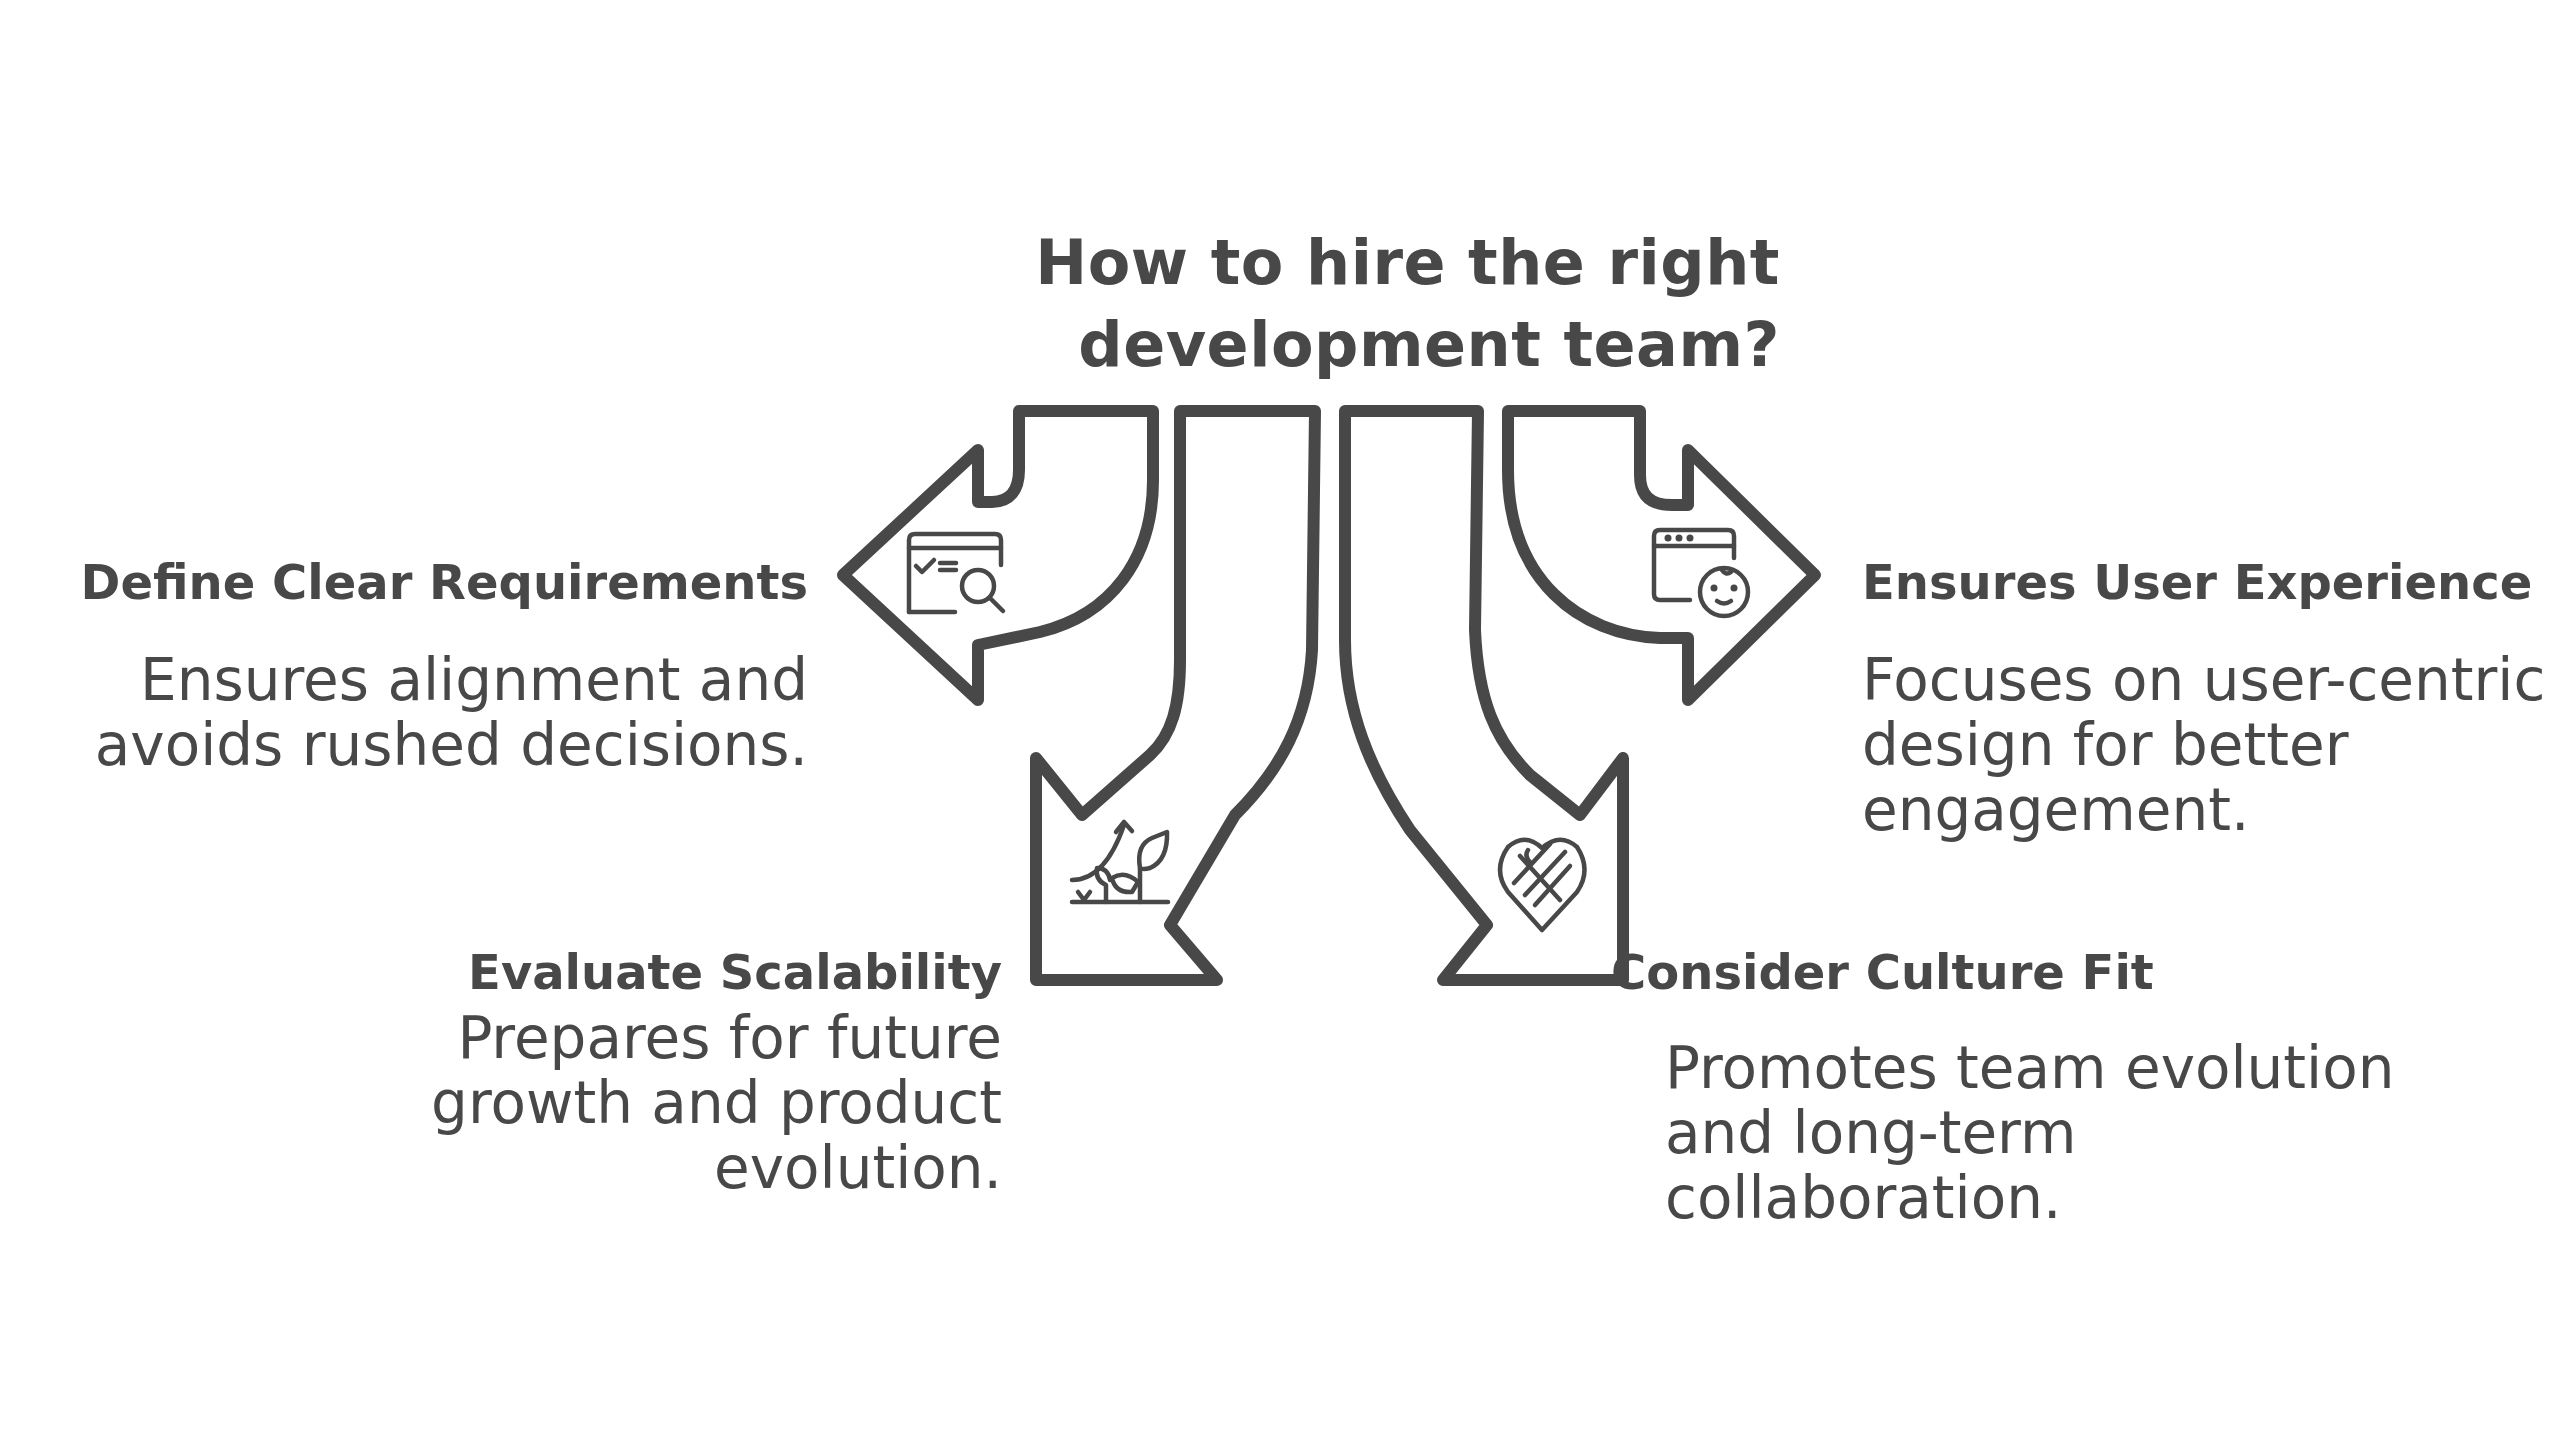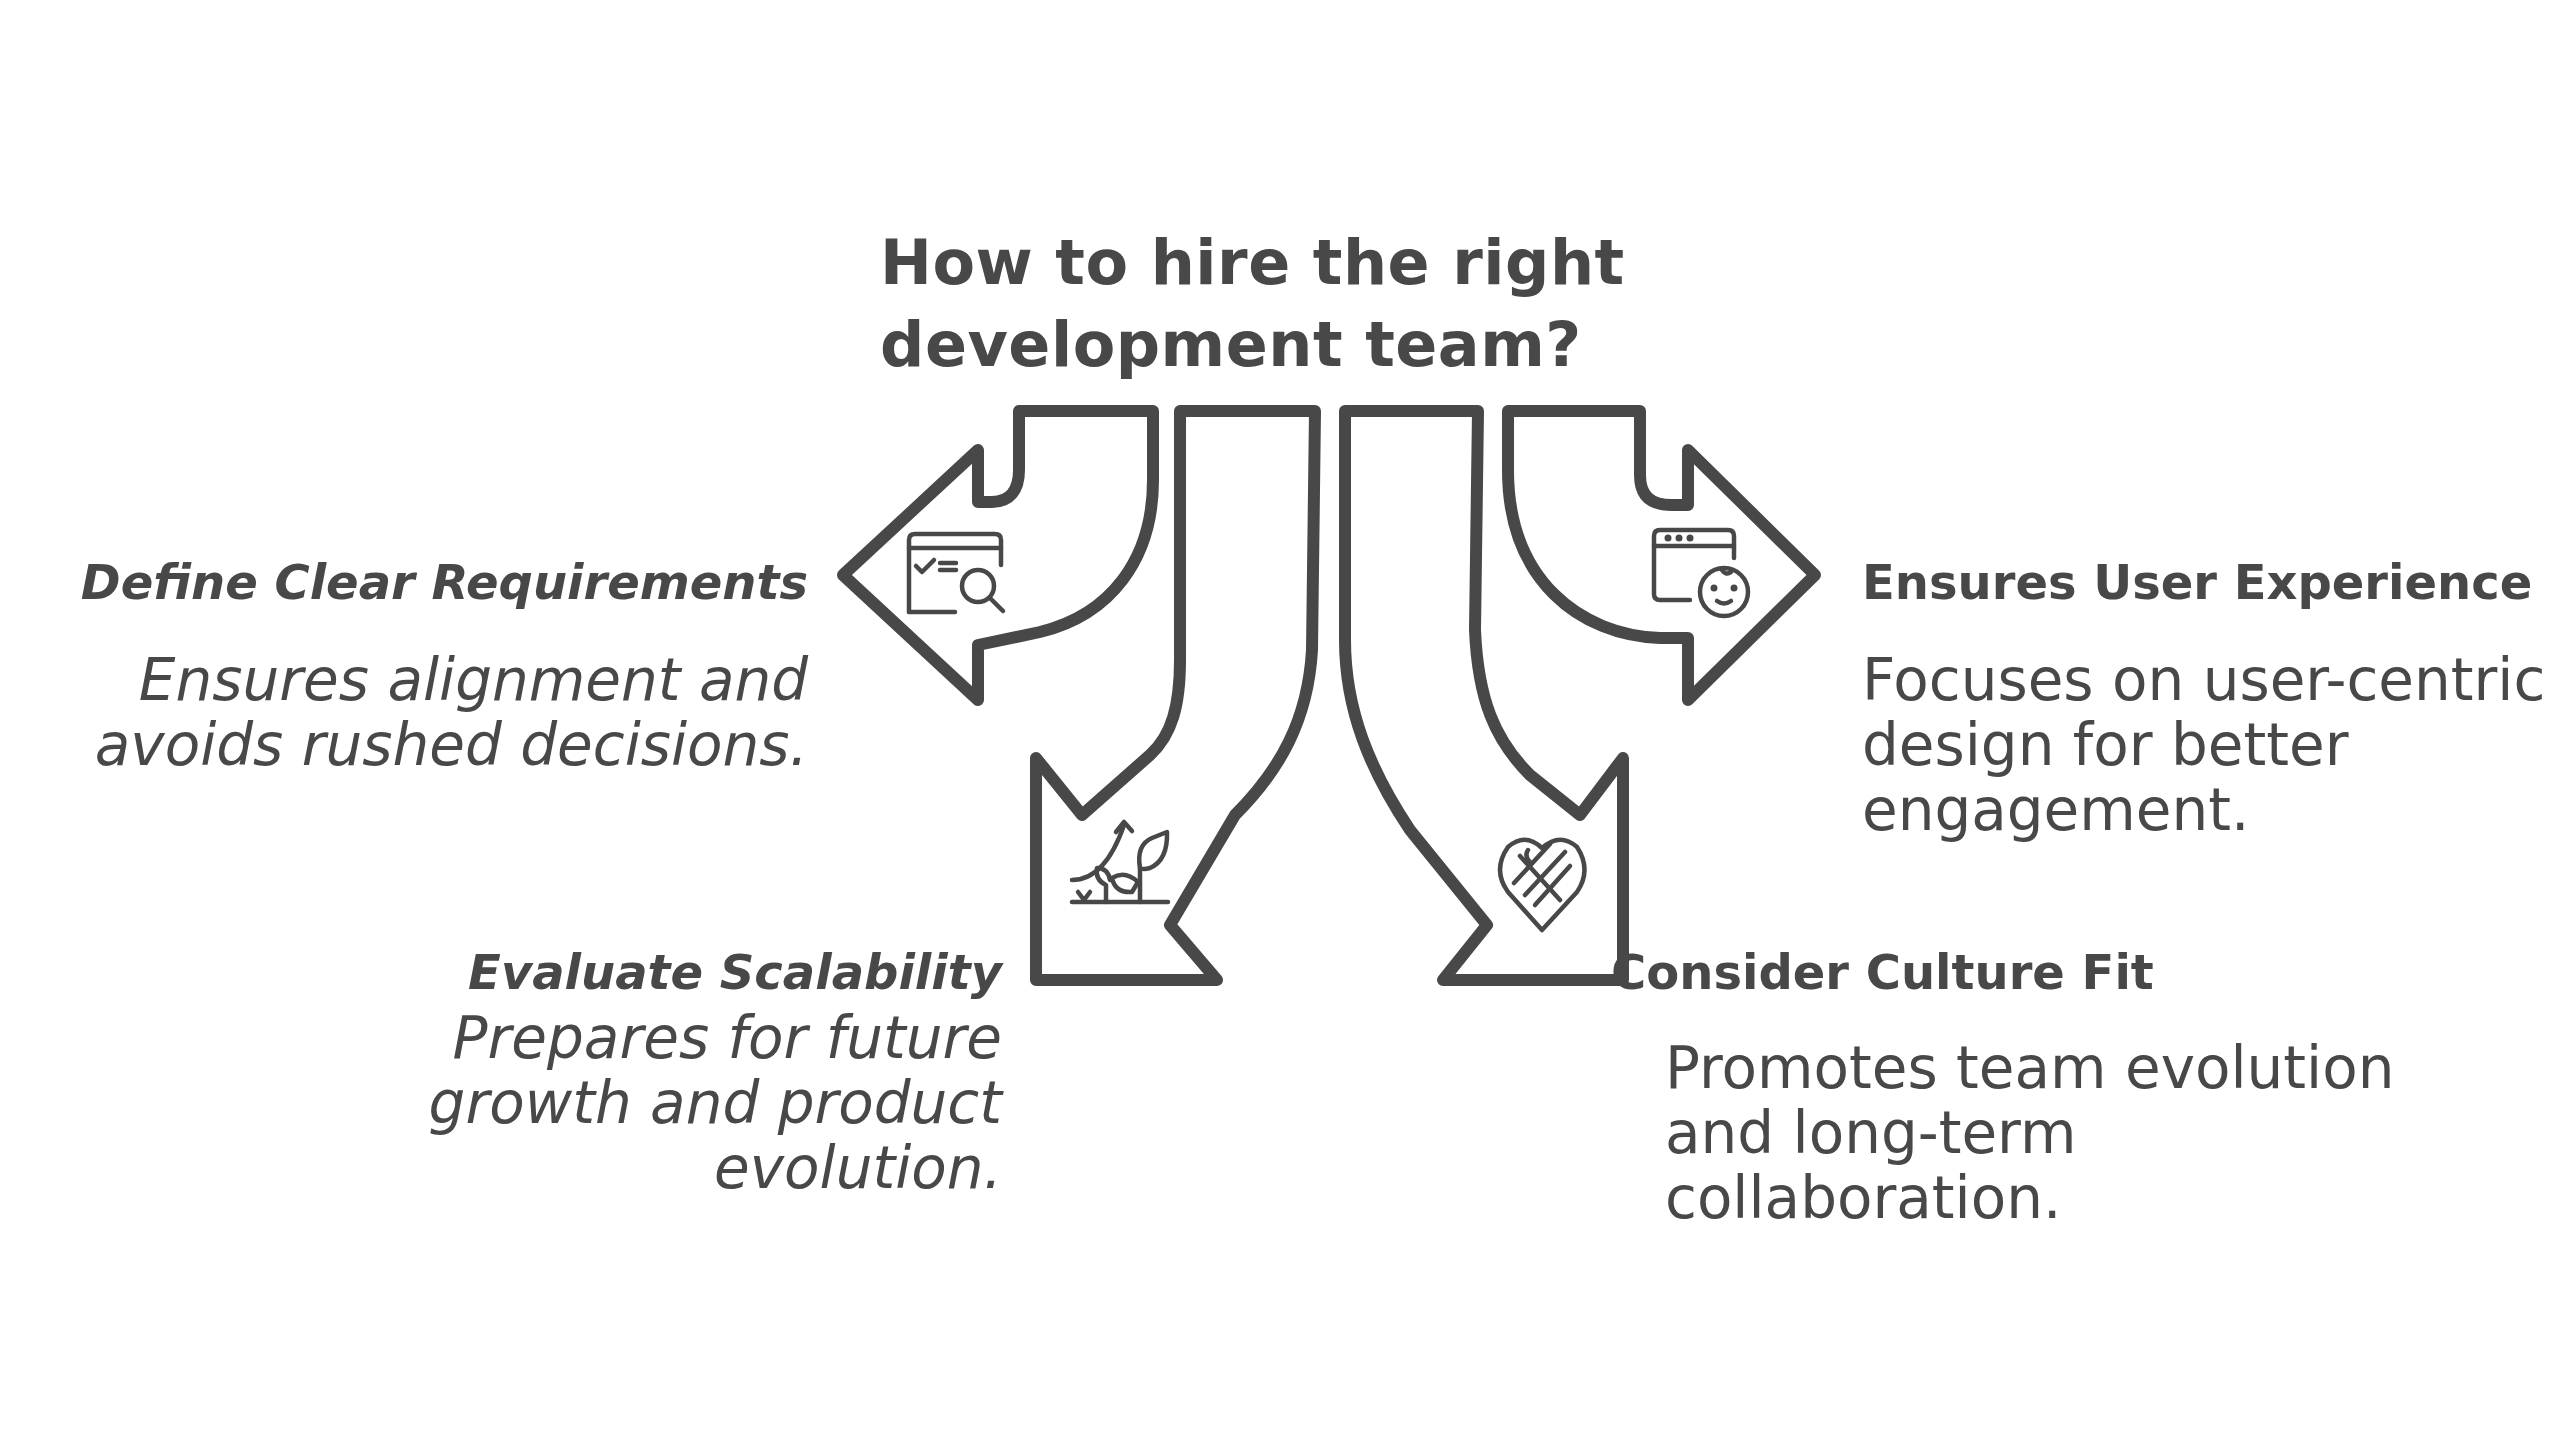--- a/index.html
+++ b/index.html
@@ -1,22 +1,22 @@
 <!DOCTYPE html>
 <html><head>
 <meta charset="utf-8">
 <style>
   html, body { margin: 0; padding: 0; background: #ffffff; }
   body { width: 2560px; height: 1440px; position: relative; overflow: hidden;
          font-family: "DejaVu Sans", sans-serif; color: #484848; }
-  .title { position: absolute; left: 880px; top: 222px; width: 900px; text-align: left;
+  .title { position: absolute; left: 880px; top: 222px; width: 900px; text-align: right;
            font-size: 62px; font-weight: bold; line-height: 82px; letter-spacing: 0.5px; }
   .heading { position: absolute; font-size: 48px; font-weight: bold; line-height: 60px; white-space: nowrap; }
   .body { position: absolute; font-size: 58px; line-height: 65px; white-space: pre-line; }
-  .right-align { text-align: right; font-style: italic; }
+  .right-align { text-align: right; }
   svg.diagram { position: absolute; left: 0; top: 0; }
   .stroke { fill: #ffffff; stroke: #484848; stroke-width: 12; stroke-linejoin: round; stroke-linecap: round; }
   .icon { fill: none; stroke: #484848; stroke-width: 4.5; stroke-linecap: round; stroke-linejoin: round; }
   .icon-fill { fill: #484848; stroke: none; }
 </style>
 </head>
 <body>
 
 <div class="title">
   <div>How to hire the right</div>

